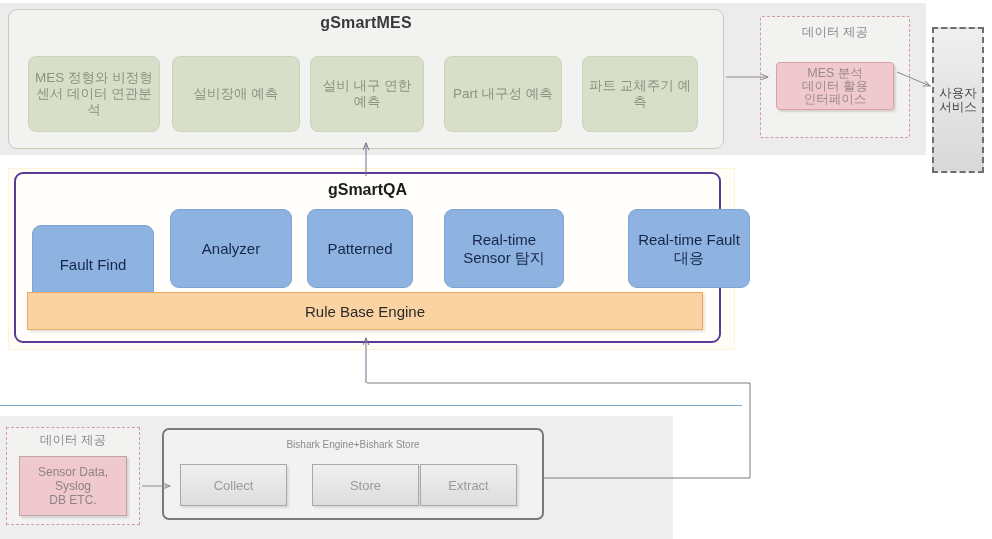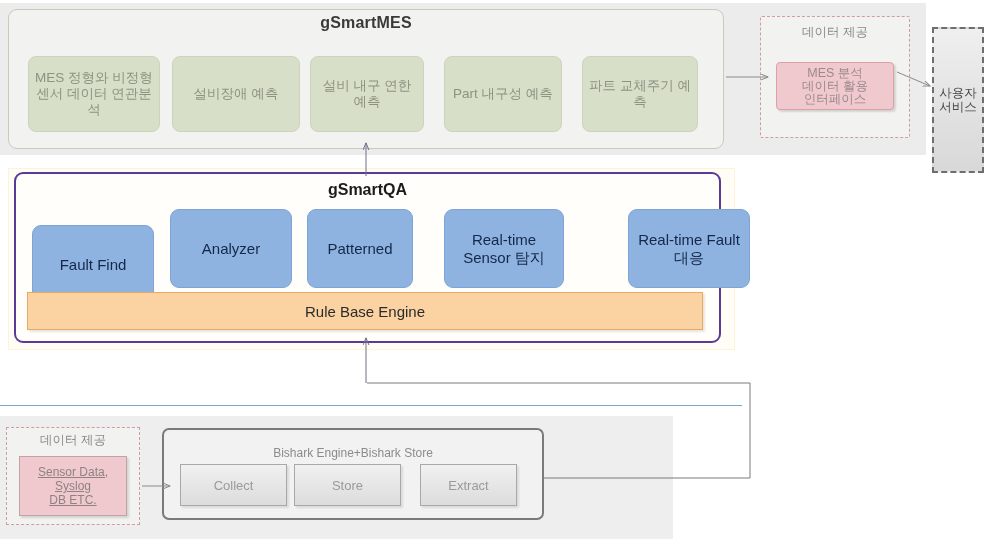--- a/index.html
+++ b/index.html
@@ -135,40 +135,40 @@
     font-size:12.5px;color:#8b8b8b;
   }
   .sensor-box{
     left:19px;top:456px;width:108px;height:60px;
     background:#f0c9ce;
     border:1px solid #bfa3a7;
     box-shadow:2px 2px 2px rgba(0,0,0,.13);
     font-size:12px;color:#8f8285;line-height:14px;
     flex-direction:column;
   }
-  .sensor-box span{display:block;text-decoration:underline;}
+  .sensor-box span{display:block;}
   .bishark{
     left:162px;top:428px;width:382px;height:92px;
     background:#f2f2f2;
     border:2px solid #7a7a7a;
     border-radius:7px;
   }
   .bishark-title{
     left:162px;top:435px;width:382px;height:18px;
-    font-size:12px;color:#8b8b8b;margin-top:9px;
+    font-size:10px;color:#8b8b8b;
   }
   .bi-box{
     top:464px;height:42px;
     background:linear-gradient(180deg,#f0f0f0 0%,#dcdcdc 100%);
     border:1px solid #a8a8a8;
     box-shadow:2px 2px 2px rgba(0,0,0,.10);
     font-size:13px;color:#9a9a9a;
   }
   .bi-b1{left:180px;width:107px;}
-  .bi-b2{left:294px;width:107px;}
+  .bi-b2{left:312px;width:107px;}
   .bi-b3{left:420px;width:97px;}
 
   svg.lines{position:absolute;left:0;top:0;width:992px;height:539px;pointer-events:none;}
 </style>
 </head>
 <body>
 
 <div id="stage">
 
   <div class="abs mes-backdrop"></div>

